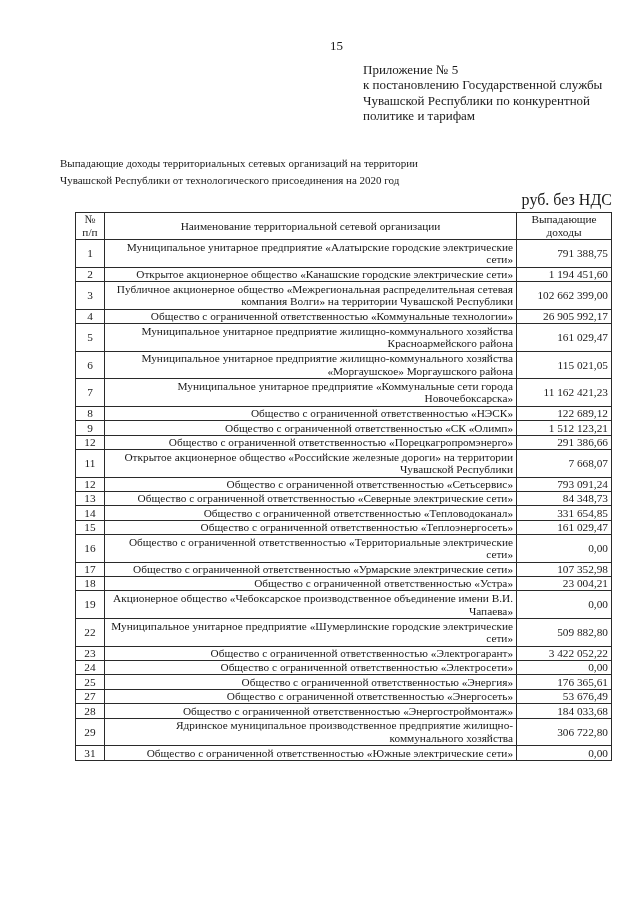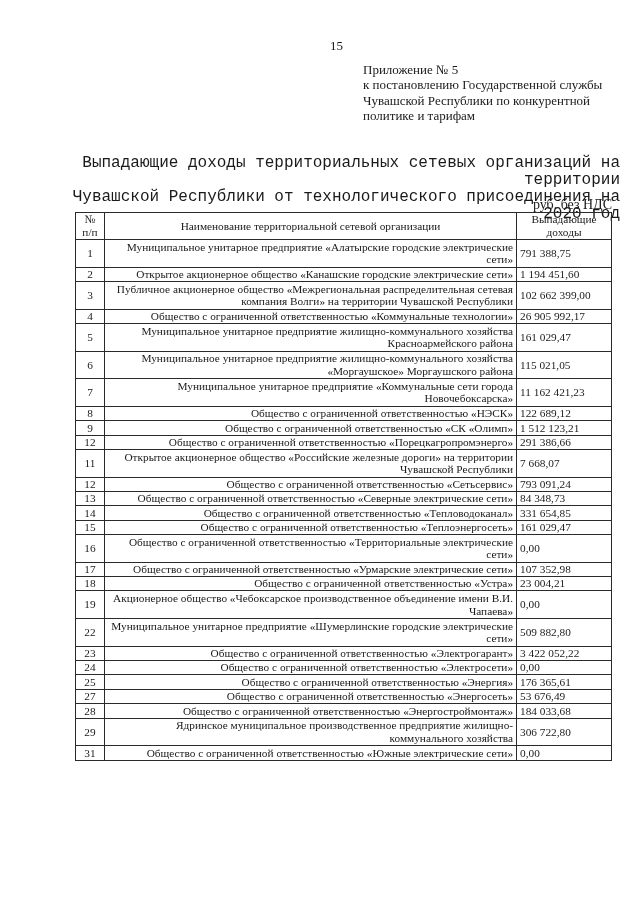--- a/index.html
+++ b/index.html
@@ -8,36 +8,36 @@
     font-family: "Liberation Serif", "DejaVu Serif", serif; color: #1a1a1a;
   }
   .page-num {
     position: absolute; left: 330px; top: 38px; font-size: 13px;
   }
   .appendix {
     position: absolute; left: 319px; top: 62px; font-size: 13px; line-height: 15.4px; margin-left: 44px;
   }
   .title {
     position: absolute; left: 60px; width: 560px; top: 155px;
-    text-align: right; font-size: 16px; line-height: 17px; font-family: Liberation Mono, monospace;
+    text-align: left; font-size: 11px; line-height: 17px;
   }
   .units {
-    position: absolute; right: 28px; top: 197px; font-size: 14px;
+    position: absolute; right: 28px; top: 191px; font-size: 16px;
   }
   table.main {
     position: absolute; left: 75px; top: 212px; width: 537px;
     border-collapse: collapse; font-size: 11.3px; line-height: 12.6px;
   }
   table.main td, table.main th {
     border: 1px solid #2a2a2a; padding: 0 3px; vertical-align: middle; font-weight: normal;
   }
   table.main th { text-align: center; height: 26px; }
   td.num { width: 22px; text-align: center; }
   td.name { width: 406px; text-align: right; padding-left: 6px; }
-  td.val { width: 88px; text-align: left; }
+  td.val { width: 88px; text-align: right; }
   tr.single td { height: 13.4px; }
   tr.double td { height: 26.6px; }
 </style>
 </head>
 <body>
 
 <div class="page-num">15</div>
 
 <div class="appendix">
   <div>Приложение № 5</div>

